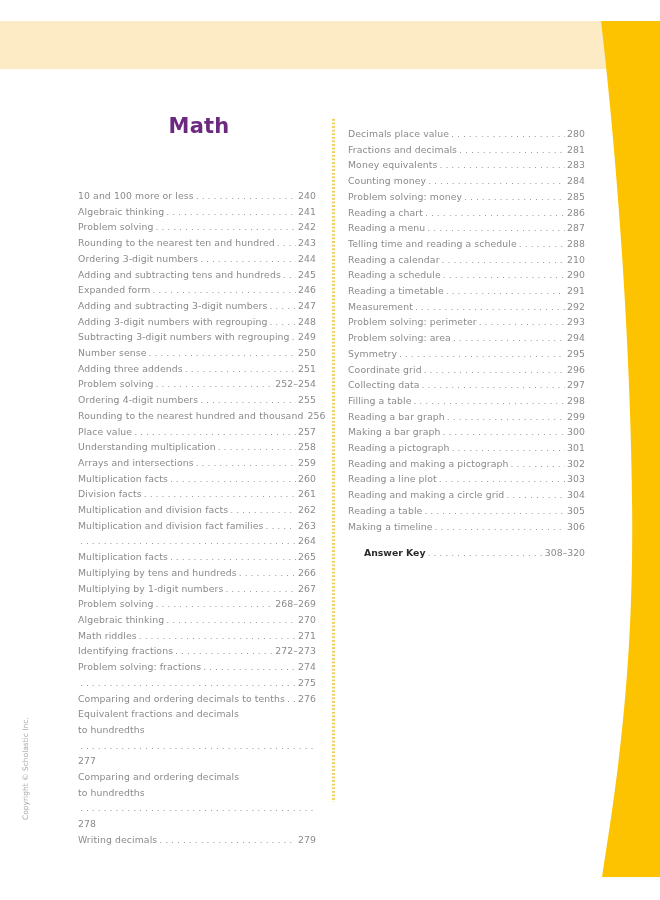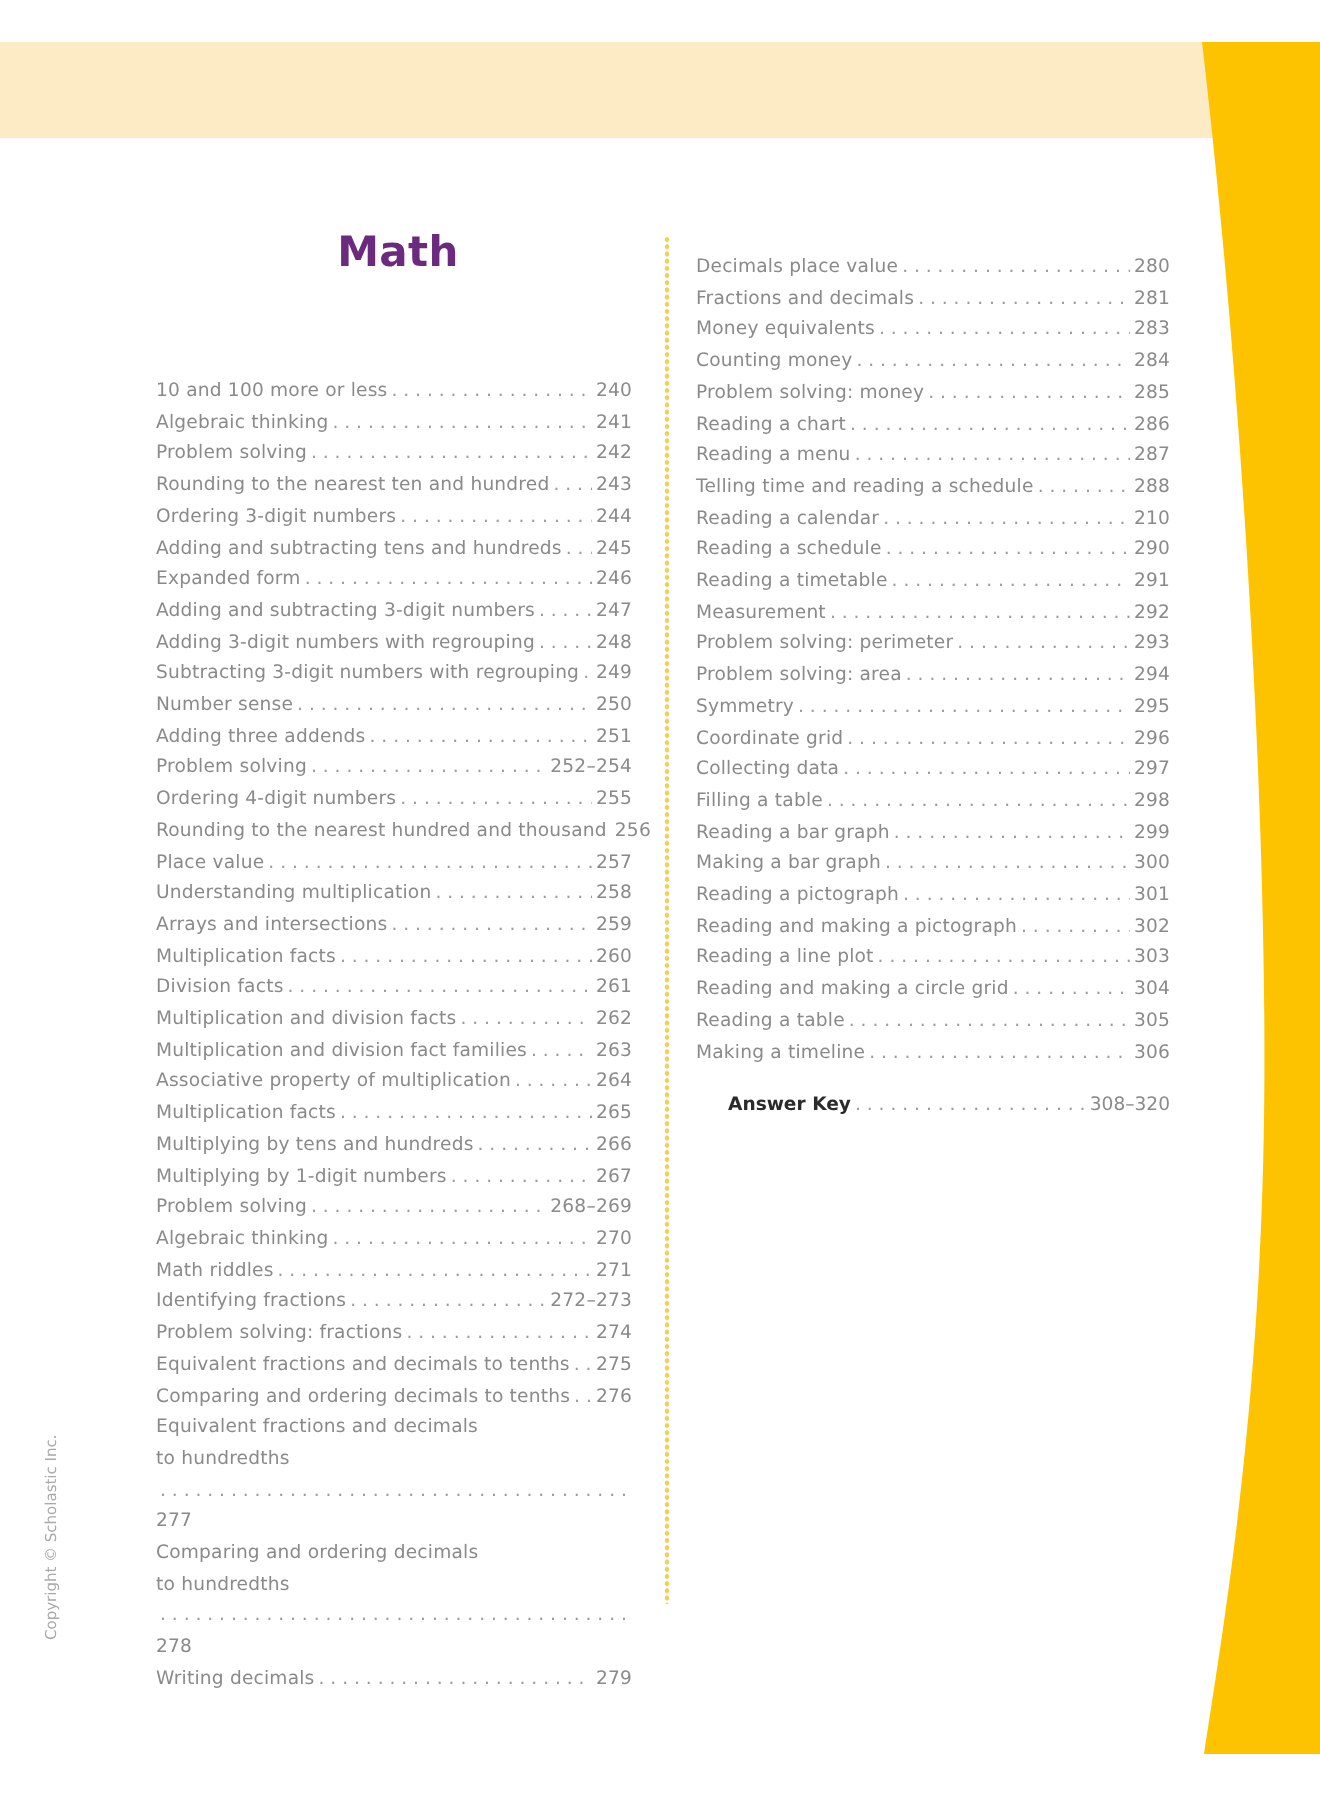--- a/index.html
+++ b/index.html
@@ -173,21 +173,20 @@
       <span class="label">Multiplication and division facts</span>
       <span class="leader"></span>
       <span class="page">262</span>
     </div>
     <div class="entry">
       <span class="label">Multiplication and division fact families</span>
       <span class="leader"></span>
       <span class="page">263</span>
     </div>
     <div class="entry">
-      <span class="label">Associative property of multiplication</span>
       <span class="leader"></span>
       <span class="page">264</span>
     </div>
     <div class="entry">
       <span class="label">Multiplication facts</span>
       <span class="leader"></span>
       <span class="page">265</span>
     </div>
     <div class="entry">
       <span class="label">Multiplying by tens and hundreds</span>
@@ -218,21 +217,20 @@
       <span class="label">Identifying fractions</span>
       <span class="leader"></span>
       <span class="page">272–273</span>
     </div>
     <div class="entry">
       <span class="label">Problem solving: fractions</span>
       <span class="leader"></span>
       <span class="page">274</span>
     </div>
     <div class="entry">
-      <span class="label">Equivalent fractions and decimals to tenths</span>
       <span class="leader"></span>
       <span class="page">275</span>
     </div>
     <div class="entry">
       <span class="label">Comparing and ordering decimals to tenths</span>
       <span class="leader"></span>
       <span class="page">276</span>
     </div>
     <div class="entry two-line">
       <span class="line1">Equivalent fractions and decimals</span>

